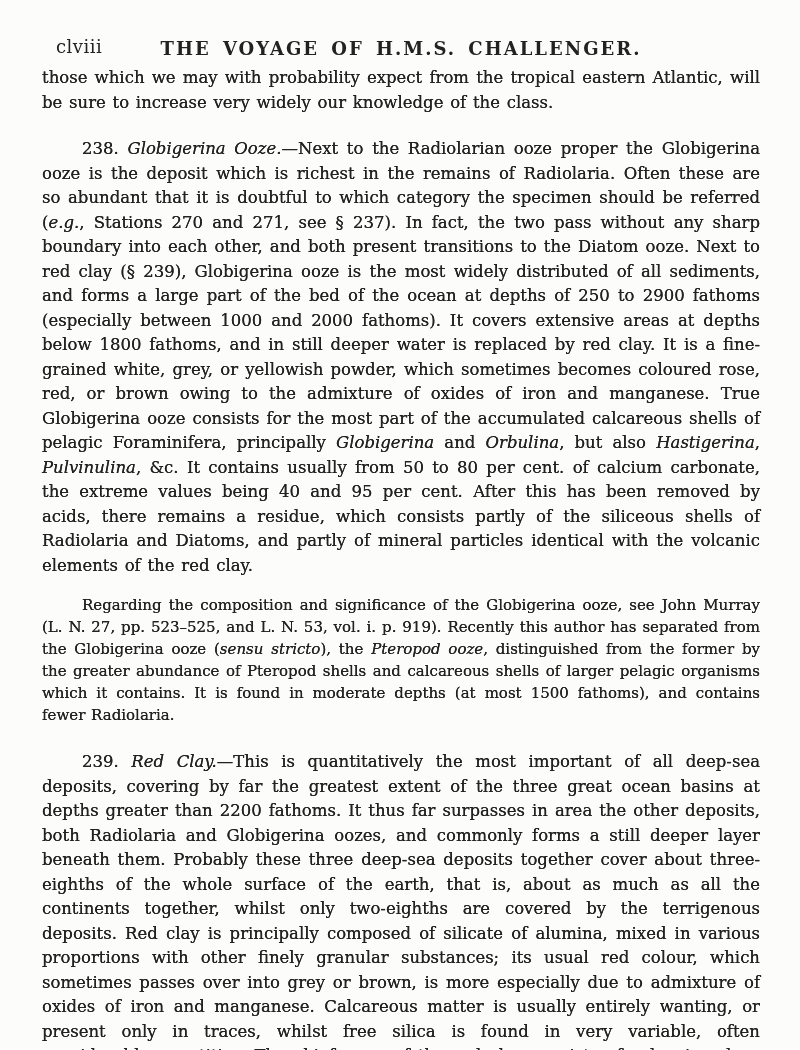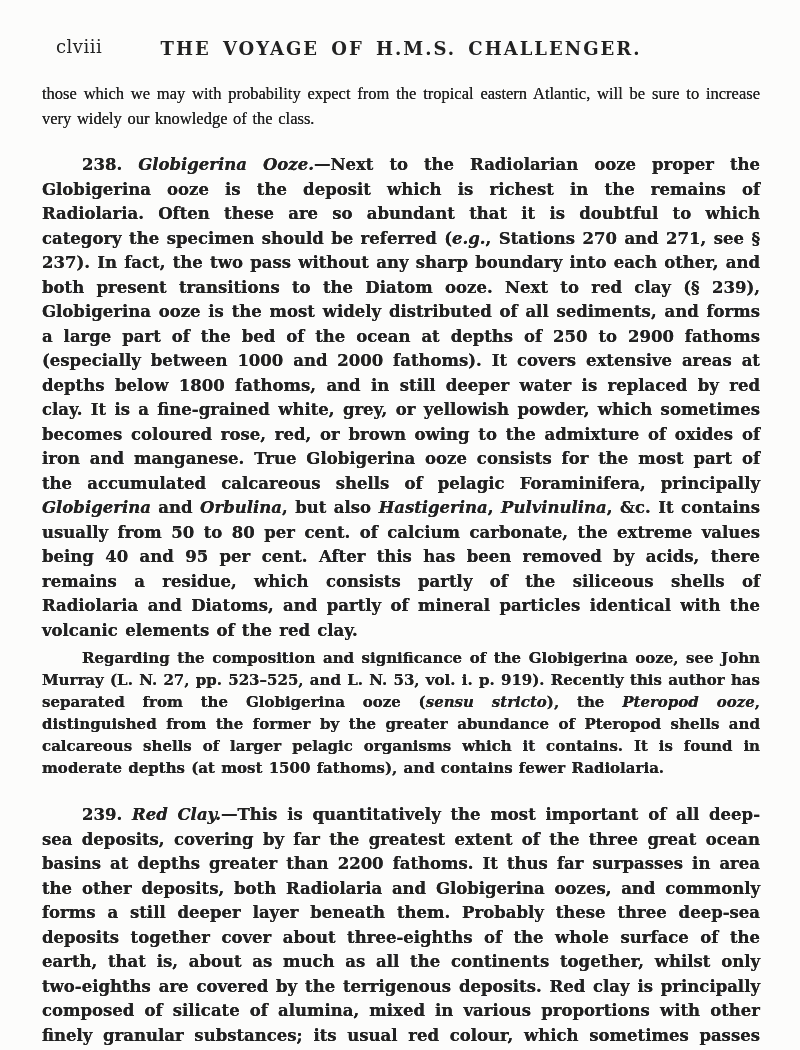--- a/index.html
+++ b/index.html
@@ -43,24 +43,24 @@
   .page-body p.body{
     font-size:16.5px;
     line-height:24.5px;
     word-spacing:1.5px;
   }
   .page-body p.note{
     font-size:15px;
     line-height:22px;
     word-spacing:1px;
   }
-  .page-body p.indent{text-indent:40px;font-weight:bold;}
-  .page-body p:nth-child(1){margin-top:24px;font-family:Liberation Serif, serif;}
+  .page-body p.indent{text-indent:40px;}
+  .page-body p:nth-child(1){margin-top:8px;}
   .page-body p:nth-child(2){margin-top:22px;}
-  .page-body p:nth-child(3){margin-top:4px;}
+  .page-body p:nth-child(3){margin-top:16px;}
   .page-body p:nth-child(4){margin-top:24px;}
   i{font-style:italic;}
 </style>
 </head>
 <body>
 
 <div class="page">
   <div class="page-header">
     <span class="folio">clviii</span>
     <span class="running-title">THE VOYAGE OF H.M.S. CHALLENGER.</span>

